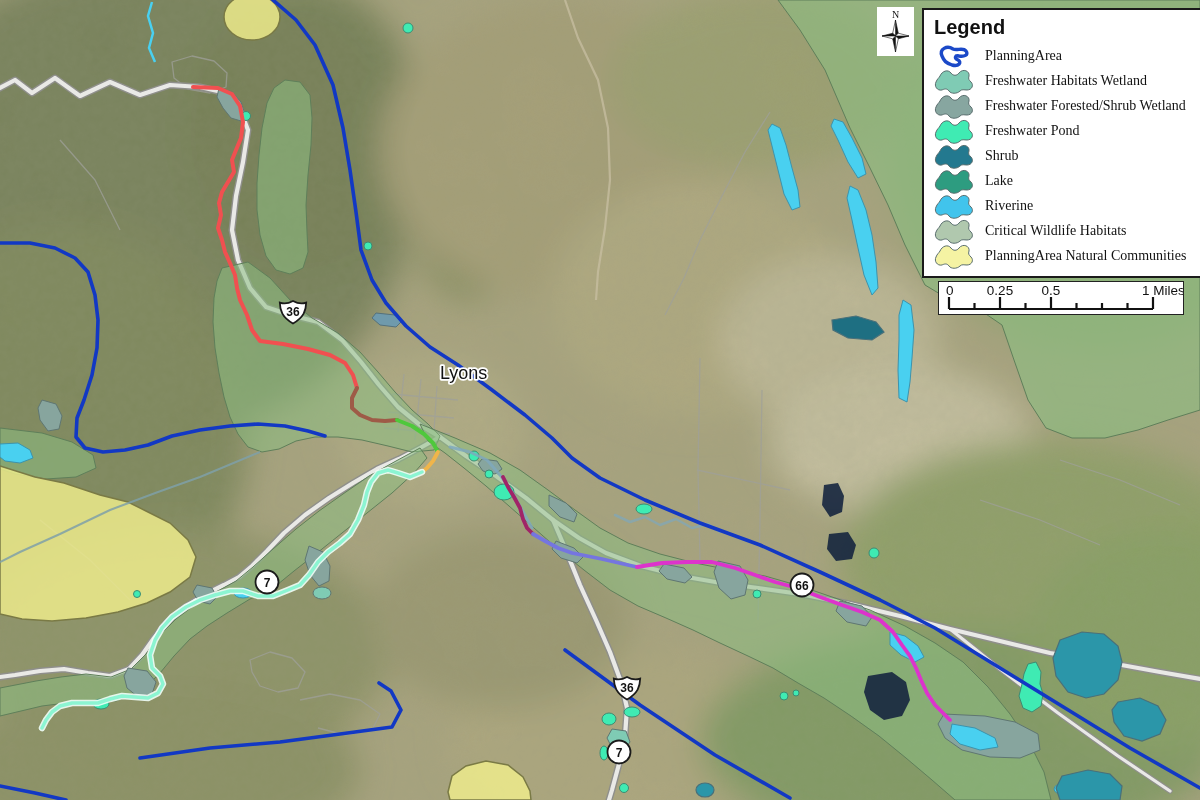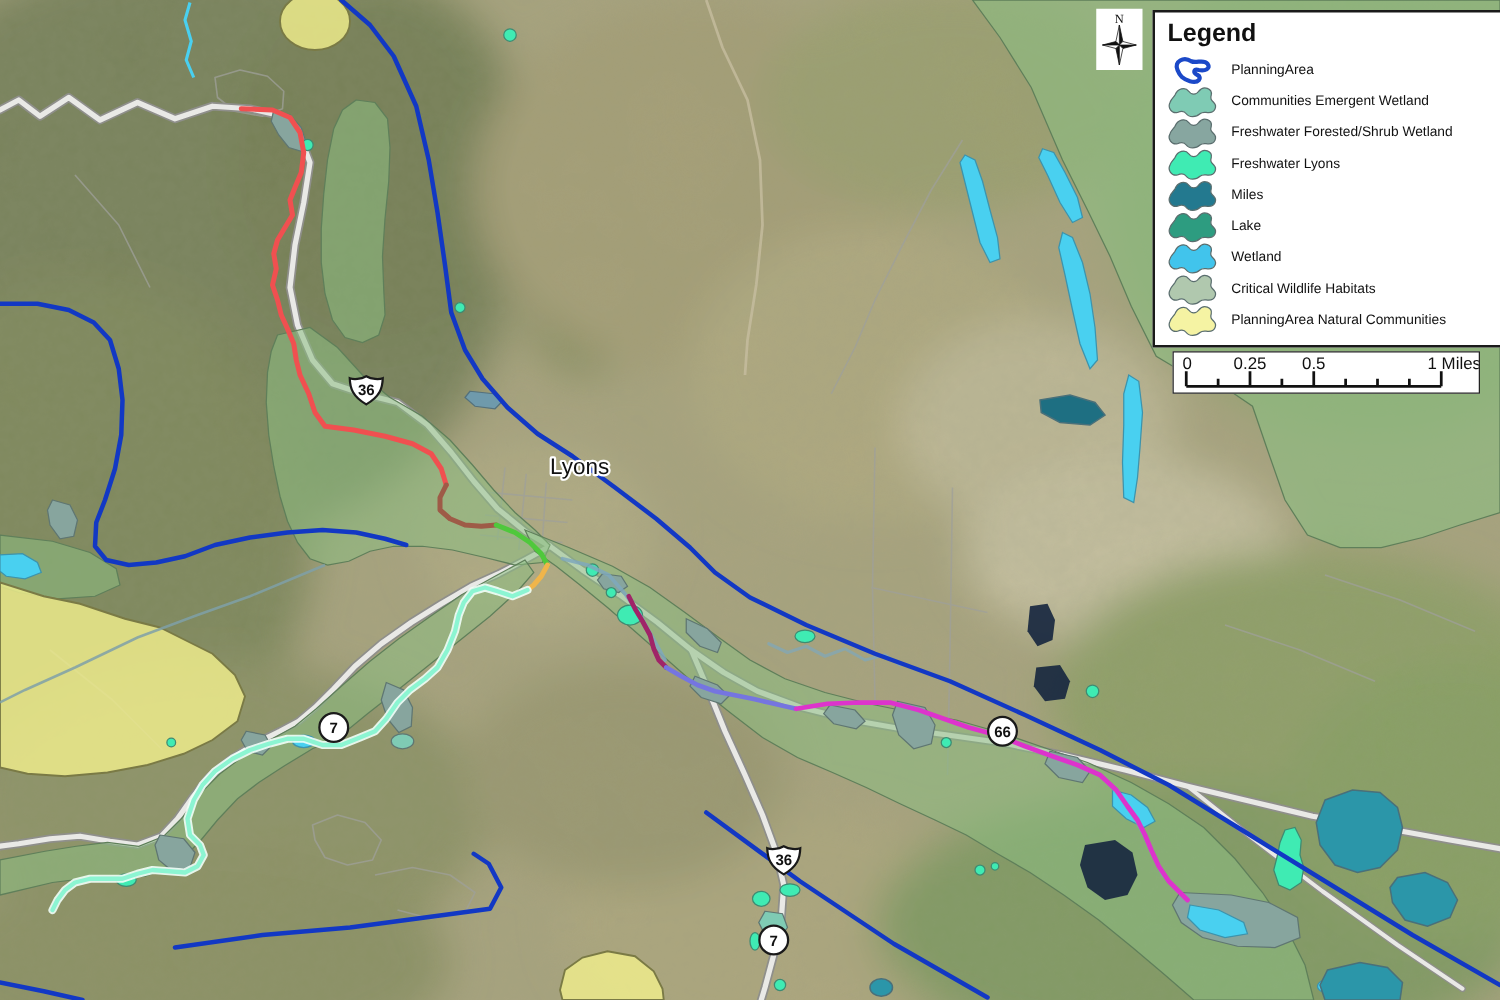--- a/index.html
+++ b/index.html
@@ -8,21 +8,21 @@
   #map{position:absolute;left:0;top:0;}
 
   
   .legend{
     position:absolute;left:922px;top:8px;width:296px;box-sizing:border-box;
     background:#ffffff;border:2px solid #1a1a1a;padding:4px 8px 8px 10px;
   }
   .legend-title{font-size:20px;font-weight:bold;color:#111;margin:2px 0 4px 0;}
   .legend-row{display:flex;align-items:center;height:25px;gap:11px;}
   .legend-row svg{flex:0 0 auto;}
-  .legend-label{font-size:11px;color:#111;white-space:nowrap;}
+  .legend-label{font-size:14px;color:#111;white-space:nowrap;font-family:Liberation Serif, serif;}
 
   
   .scalebar{
     position:absolute;left:938px;top:281px;width:246px;height:34px;
     background:#ffffff;border:1px solid #222;box-sizing:border-box;
   }
   .scalebar svg{display:block;}
 
   
   .northbox{
@@ -268,51 +268,51 @@
         <div class="legend-row">
           <svg width="40" height="28" viewBox="0 0 40 28">
             <path d="M8,14 C5,7 13,3 19,7 C23,9 29,5 32,9 C35,13 30,15 25,14 C21,13 20,16 24,18 C28,20 25,25 18,23 C12,21 10,19 8,14 Z" fill="none" stroke="#1B49C8" stroke-width="3.4"></path>
           </svg>
           <span class="legend-label">PlanningArea</span>
         </div>
         <div class="legend-row">
           <svg width="40" height="28" viewBox="0 0 40 28">
             <path d="M6,9 C8,4 14,2 17,6 C19,9 23,9 25,6 C29,1 36,4 35,9 C34,12 35,13 37,15 C40,18 38,23 33,23 C30,23 28,22 26,24 C23,27 17,27 15,24 C13,21 10,22 8,23 C3,24 0,19 2,15 C3,12 5,11 6,9 Z" fill="#7FCBB4" stroke="#5A6E6E" stroke-width="1"></path>
           </svg>
-          <span class="legend-label">Communities Emergent Wetland</span>
+          <span class="legend-label">Freshwater Habitats Wetland</span>
         </div>
         <div class="legend-row">
           <svg width="40" height="28" viewBox="0 0 40 28">
             <path d="M6,9 C8,4 14,2 17,6 C19,9 23,9 25,6 C29,1 36,4 35,9 C34,12 35,13 37,15 C40,18 38,23 33,23 C30,23 28,22 26,24 C23,27 17,27 15,24 C13,21 10,22 8,23 C3,24 0,19 2,15 C3,12 5,11 6,9 Z" fill="#87A6A0" stroke="#5A6E6E" stroke-width="1"></path>
           </svg>
           <span class="legend-label">Freshwater Forested/Shrub Wetland</span>
         </div>
         <div class="legend-row">
           <svg width="40" height="28" viewBox="0 0 40 28">
             <path d="M6,9 C8,4 14,2 17,6 C19,9 23,9 25,6 C29,1 36,4 35,9 C34,12 35,13 37,15 C40,18 38,23 33,23 C30,23 28,22 26,24 C23,27 17,27 15,24 C13,21 10,22 8,23 C3,24 0,19 2,15 C3,12 5,11 6,9 Z" fill="#3FEBB3" stroke="#5A6E6E" stroke-width="1"></path>
           </svg>
-          <span class="legend-label">Freshwater Lyons</span>
+          <span class="legend-label">Freshwater Pond</span>
         </div>
         <div class="legend-row">
           <svg width="40" height="28" viewBox="0 0 40 28">
             <path d="M6,9 C8,4 14,2 17,6 C19,9 23,9 25,6 C29,1 36,4 35,9 C34,12 35,13 37,15 C40,18 38,23 33,23 C30,23 28,22 26,24 C23,27 17,27 15,24 C13,21 10,22 8,23 C3,24 0,19 2,15 C3,12 5,11 6,9 Z" fill="#23798F" stroke="#5A6E6E" stroke-width="1"></path>
           </svg>
-          <span class="legend-label">Miles</span>
+          <span class="legend-label">Shrub</span>
         </div>
         <div class="legend-row">
           <svg width="40" height="28" viewBox="0 0 40 28">
             <path d="M6,9 C8,4 14,2 17,6 C19,9 23,9 25,6 C29,1 36,4 35,9 C34,12 35,13 37,15 C40,18 38,23 33,23 C30,23 28,22 26,24 C23,27 17,27 15,24 C13,21 10,22 8,23 C3,24 0,19 2,15 C3,12 5,11 6,9 Z" fill="#2D9C80" stroke="#5A6E6E" stroke-width="1"></path>
           </svg>
           <span class="legend-label">Lake</span>
         </div>
         <div class="legend-row">
           <svg width="40" height="28" viewBox="0 0 40 28">
             <path d="M6,9 C8,4 14,2 17,6 C19,9 23,9 25,6 C29,1 36,4 35,9 C34,12 35,13 37,15 C40,18 38,23 33,23 C30,23 28,22 26,24 C23,27 17,27 15,24 C13,21 10,22 8,23 C3,24 0,19 2,15 C3,12 5,11 6,9 Z" fill="#41C4EC" stroke="#5A6E6E" stroke-width="1"></path>
           </svg>
-          <span class="legend-label">Wetland</span>
+          <span class="legend-label">Riverine</span>
         </div>
         <div class="legend-row">
           <svg width="40" height="28" viewBox="0 0 40 28">
             <path d="M6,9 C8,4 14,2 17,6 C19,9 23,9 25,6 C29,1 36,4 35,9 C34,12 35,13 37,15 C40,18 38,23 33,23 C30,23 28,22 26,24 C23,27 17,27 15,24 C13,21 10,22 8,23 C3,24 0,19 2,15 C3,12 5,11 6,9 Z" fill="#B0C8AE" stroke="#5A6E6E" stroke-width="1"></path>
           </svg>
           <span class="legend-label">Critical Wildlife Habitats</span>
         </div>
         <div class="legend-row">
           <svg width="40" height="28" viewBox="0 0 40 28">
             <path d="M6,9 C8,4 14,2 17,6 C19,9 23,9 25,6 C29,1 36,4 35,9 C34,12 35,13 37,15 C40,18 38,23 33,23 C30,23 28,22 26,24 C23,27 17,27 15,24 C13,21 10,22 8,23 C3,24 0,19 2,15 C3,12 5,11 6,9 Z" fill="#F5F3A3" stroke="#5A6E6E" stroke-width="1"></path>

